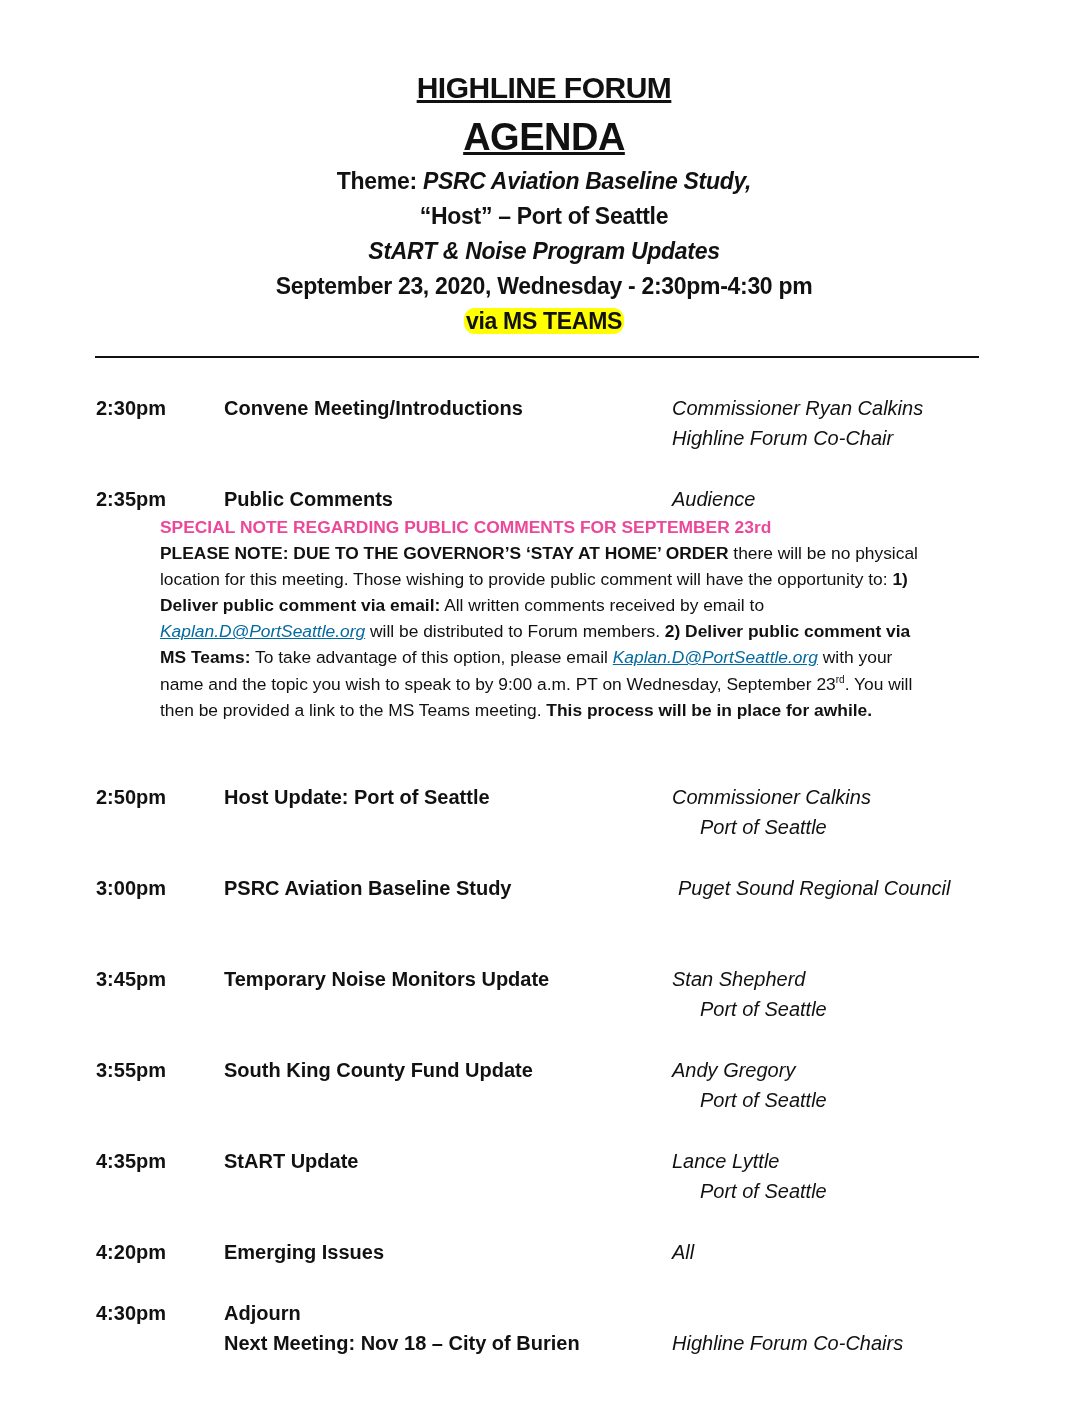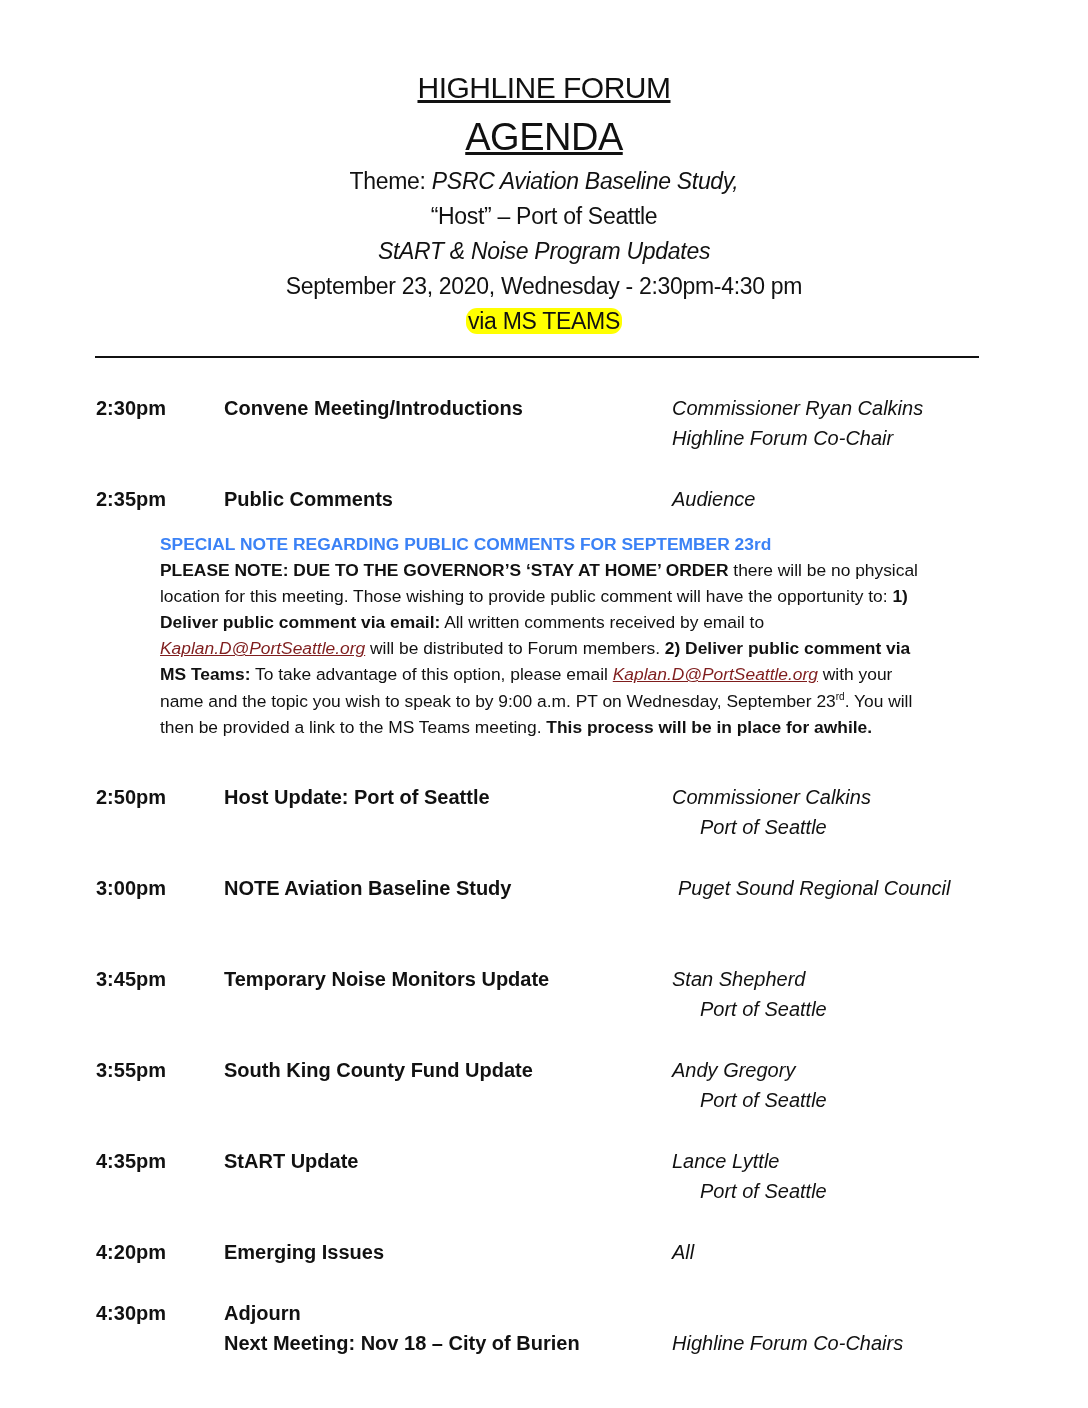--- a/index.html
+++ b/index.html
@@ -1,39 +1,39 @@
 <!DOCTYPE html>
 <html><head>
 <meta charset="utf-8">
 <style>
   html, body { margin: 0; padding: 0; background: #ffffff; }
   body {
     width: 1088px; height: 1408px; position: relative; overflow: hidden;
     font-family: "Liberation Sans", sans-serif; color: #111;
   }
-  .header { position: absolute; left: 0; right: 0; top: 66px; text-align: center; font-weight: normal; }
+  .header { position: absolute; left: 0; right: 0; top: 66px; text-align: center; font-weight: bold; }
   .h-forum { font-size: 30px; text-decoration: underline; line-height: 44px; letter-spacing: -0.5px; }
   .h-agenda { font-size: 38px; text-decoration: underline; line-height: 54px; letter-spacing: -0.5px; }
   .h-line { font-size: 23px; line-height: 35px; letter-spacing: -0.3px; }
   .h-line i { font-style: italic; }
   .highlight { background: #ffff00; padding: 0 2px; border-radius: 11px; }
   .rule { position: absolute; left: 95px; width: 884px; top: 356px; border-top: 2px solid #111; }
 
   .row { position: absolute; left: 96px; width: 900px; font-size: 20px; line-height: 30px; }
   .time { position: absolute; left: 0; font-weight: bold; }
   .item { position: absolute; left: 128px; font-weight: bold; }
   .who { position: absolute; left: 576px; font-style: italic; white-space: nowrap; }
   .who .sub { display: block; }
   .indent1 { padding-left: 28px; }
   .indent2 { padding-left: 6px; }
 
   .note { position: absolute; left: 160px; top: 514px; width: 780px; font-size: 17.4px; line-height: 26.1px; }
-  .note .red { color: #3b82f6; font-weight: bold; margin-top: 17px; }
+  .note .red { color: #ec4899; font-weight: bold; }
   .note b { font-weight: bold; }
-  .note a { color: #7f1d1d; font-style: italic; text-decoration: underline; }
+  .note a { color: #0369a1; font-style: italic; text-decoration: underline; }
   sup { font-size: 10px; line-height: 0; }
 </style>
 </head>
 <body>
 
 <div class="header">
   <div class="h-forum">HIGHLINE FORUM</div>
   <div class="h-agenda">AGENDA</div>
   <div class="h-line"><span>Theme: </span><i>PSRC Aviation Baseline Study,</i></div>
   <div class="h-line">“Host” – Port of Seattle</div>
@@ -70,21 +70,21 @@
   <span class="time">2:50pm</span>
   <span class="item">Host Update: Port of Seattle</span>
   <span class="who">
     <span class="sub">Commissioner Calkins</span>
     <span class="sub indent1">Port of Seattle</span>
   </span>
 </div>
 
 <div class="row" style="top:873px">
   <span class="time">3:00pm</span>
-  <span class="item">NOTE Aviation Baseline Study</span>
+  <span class="item">PSRC Aviation Baseline Study</span>
   <span class="who">
     <span class="sub indent2">Puget Sound Regional Council</span>
   </span>
 </div>
 
 <div class="row" style="top:964px">
   <span class="time">3:45pm</span>
   <span class="item">Temporary Noise Monitors Update</span>
   <span class="who">
     <span class="sub">Stan Shepherd</span>

